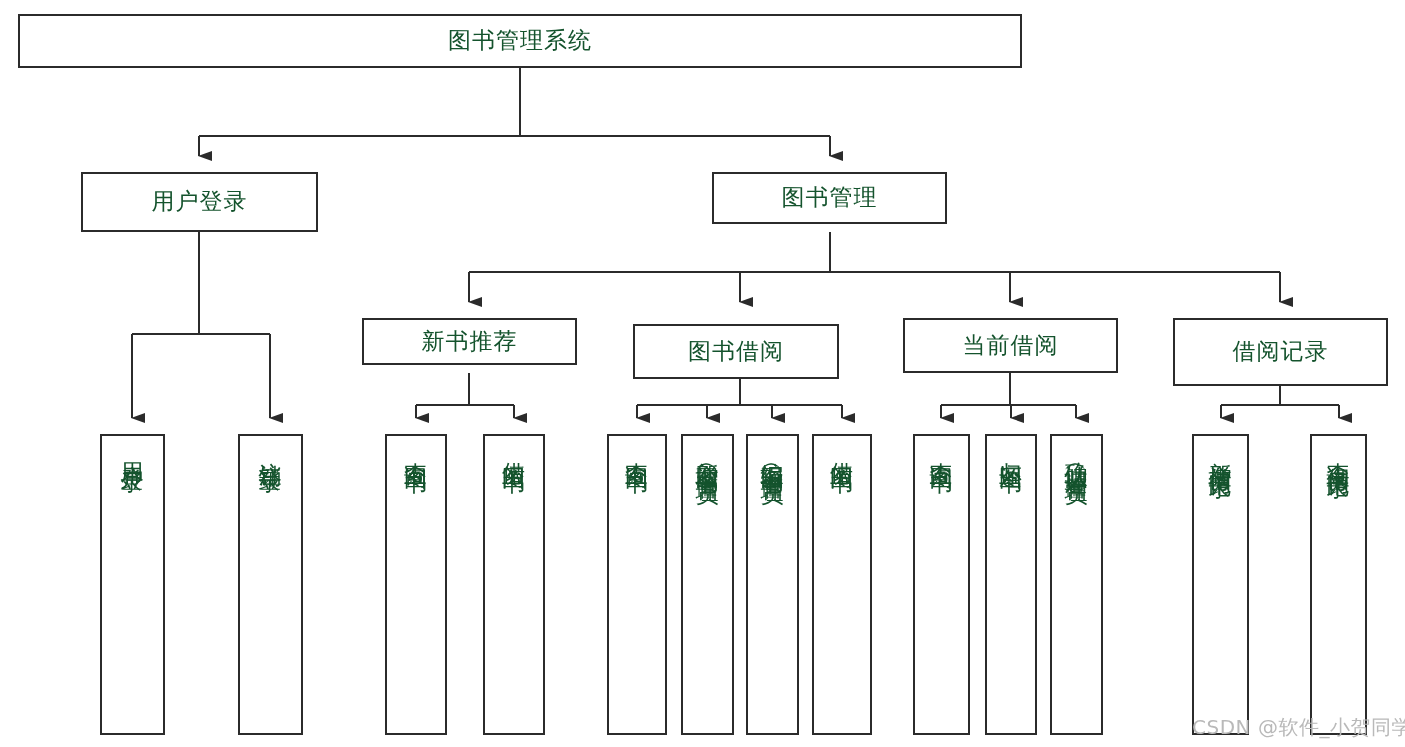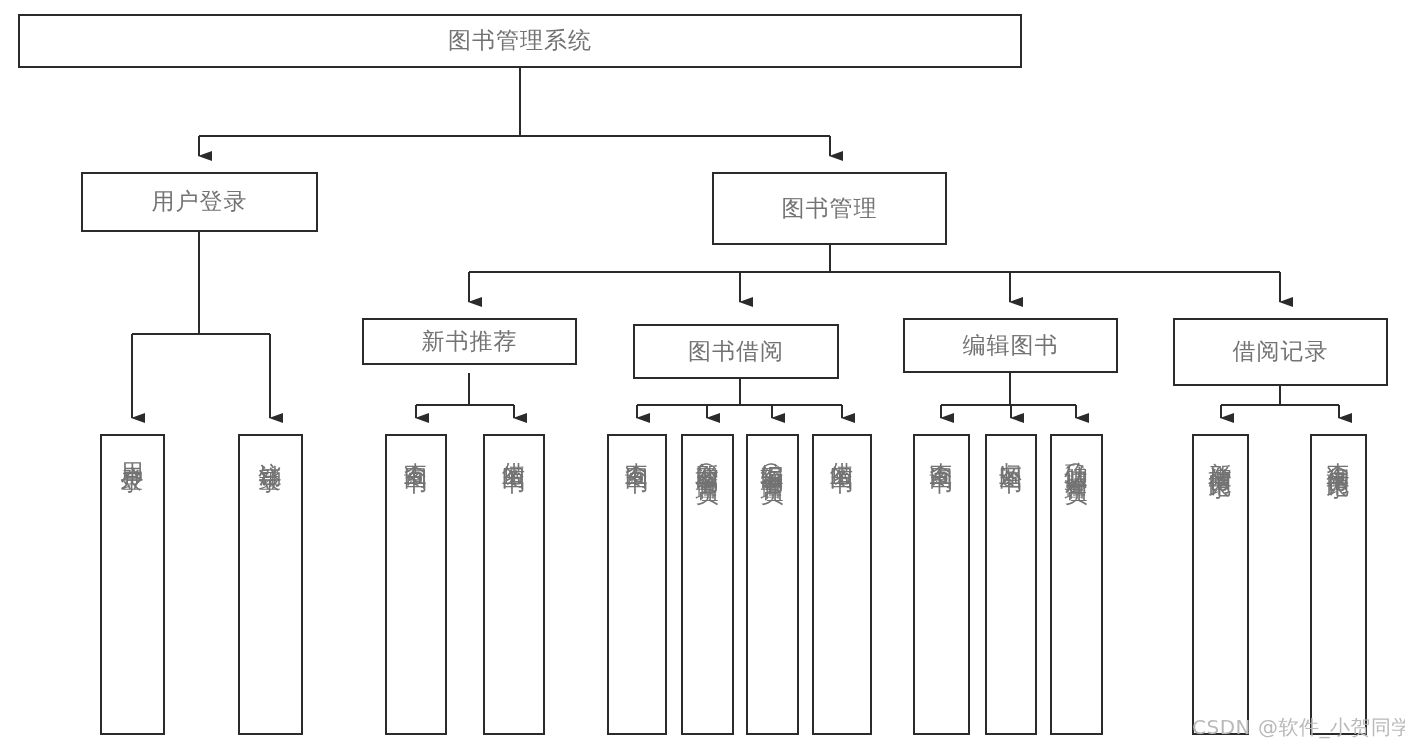--- a/index.html
+++ b/index.html
@@ -18,21 +18,21 @@
     overflow: hidden;
   }
   .node {
     position: absolute;
     box-sizing: border-box;
     border: 2px solid #2b2b2b;
     background: #ffffff;
     display: flex;
     align-items: center;
     justify-content: center;
-    color: #737373;
+    color: #14532d;
   }
   .node.h {
     
   }
   .node.h .label {
     font-size: 23px;
     letter-spacing: 1px;
     line-height: 1.2;
     white-space: nowrap;
   }
@@ -123,32 +123,32 @@
     </g>
   </svg>
 
   <div class="node h" style="left:18px; top:14px; width:1004px; height:54px;">
     <span class="label">图书管理系统</span>
   </div>
 
   <div class="node h" style="left:81px; top:172px; width:237px; height:60px;">
     <span class="label">用户登录</span>
   </div>
-  <div class="node h" style="left:712px; top:172px; width:235px; height:73px;">
+  <div class="node h" style="left:712px; top:172px; width:235px; height:52px;">
     <span class="label">图书管理</span>
   </div>
 
   <div class="node h" style="left:362px; top:318px; width:215px; height:47px;">
     <span class="label">新书推荐</span>
   </div>
   <div class="node h" style="left:633px; top:324px; width:206px; height:55px;align-items:center;">
     <span class="label">图书借阅</span>
   </div>
   <div class="node h" style="left:903px; top:318px; width:215px; height:55px;">
-    <span class="label">编辑图书</span>
+    <span class="label">当前借阅</span>
   </div>
   <div class="node h" style="left:1173px; top:318px; width:215px; height:68px;">
     <span class="label">借阅记录</span>
   </div>
 
   <div class="node v" style="left:100px; top:434px; width:65px; height:301px;">
     <span class="label">用户登录</span>
   </div>
   <div class="node v" style="left:238px; top:434px; width:65px; height:301px;">
     <span class="label">注销登录</span>

